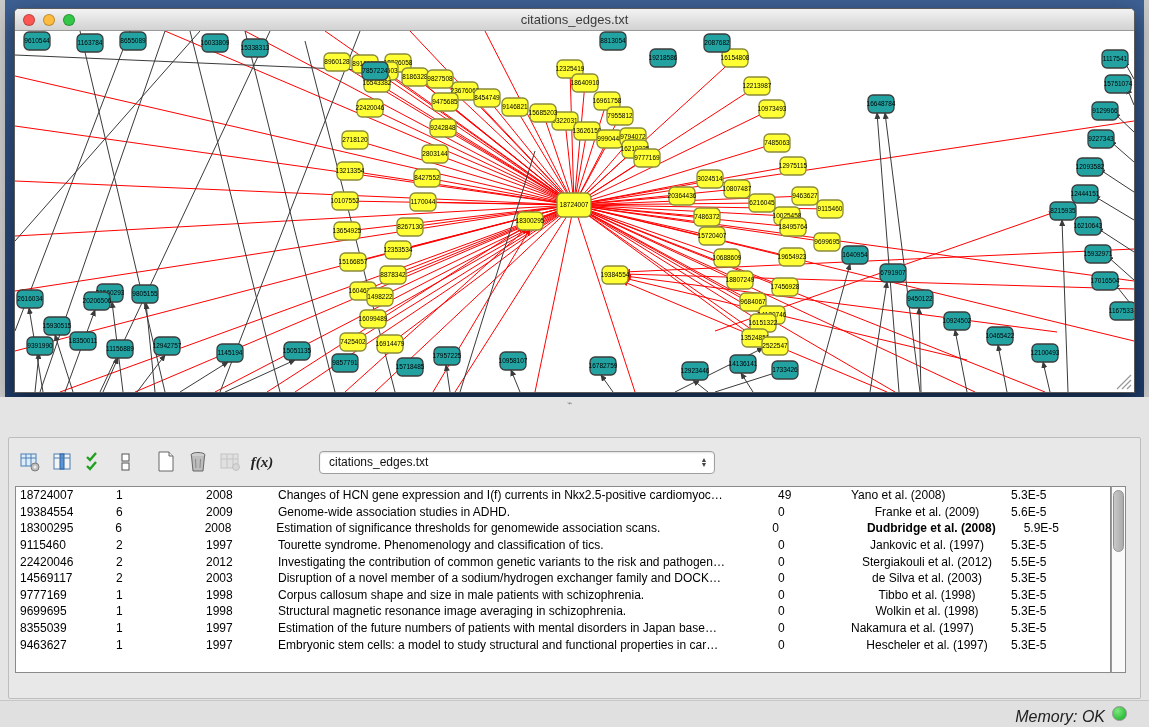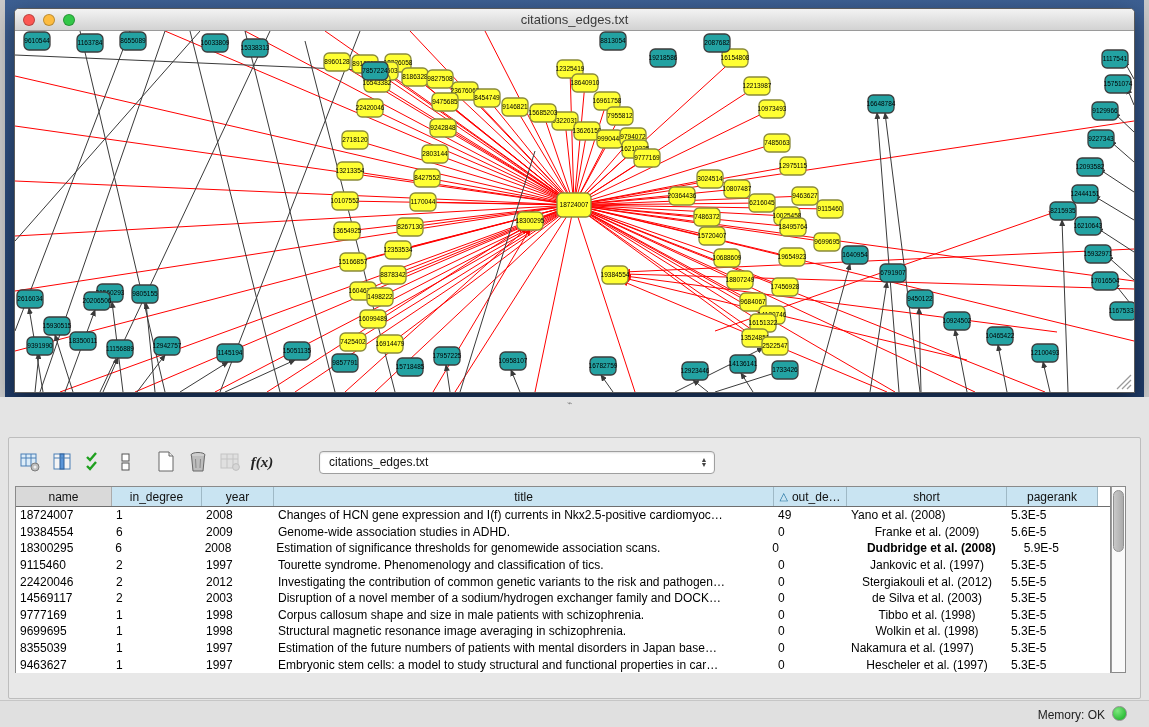--- a/index.html
+++ b/index.html
@@ -59,21 +59,21 @@
   #tbody .tr { display:flex; height:16.6px; align-items:center; background:#fff; cursor:default; }
   .td { font-size:12px; color:#000; overflow:hidden; white-space:nowrap; padding:0 4px; }
   #vscroll { position:absolute; left:1102px; top:48px; width:15px; height:187px;
     background:#fafafa; border:1px solid #8a8a8a; border-left:1px solid #9a9a9a; }
   #vscroll .thumb { position:absolute; left:1px; top:3px; width:11px; height:62px;
     background:linear-gradient(90deg,#c8c8c8,#ababab); border:1px solid #919191; border-radius:6px; }
 
   
   #status-bar { position:absolute; left:0; top:700px; width:1149px; height:27px;
     background:#e0e0e0; border-top:1px solid #c6c6c6; }
-  #memory-label { position:absolute; right:44px; top:7px; font-size:12px; color:#222; }
+  #memory-label { position:absolute; right:44px; top:7px; font-size:16px; color:#222;font-style:italic; }
   #memory-dot { position:absolute; right:22px; top:5px; width:15px; height:15px; border-radius:50%;
     background:radial-gradient(circle at 35% 30%, #7fe87f, #2fbf3a 70%); border:1px solid #8f8f8f; }
 </style>
 </head>
 <body>
 
 <div id="stage">
 
   <div id="desktop">
     <div class="desk-strip" id="desk-strip-l"></div>
@@ -775,44 +775,20 @@
             <span id="fx-icon">f(x)</span>
           </span>
 
         <div id="table-combo">
           <span id="combo-value">citations_edges.txt</span>
           <span id="combo-arrows">▲<br>▼</span>
         </div>
       </div>
 
       <div id="data-table">
-        <div id="thead">
-            <div class="th gray" style="width: 96px;">
-              <span>name</span>
-            </div>
-            <div class="th" style="width: 90px;">
-              <span>in_degree</span>
-            </div>
-            <div class="th" style="width: 72px;">
-              <span>year</span>
-            </div>
-            <div class="th" style="width: 500px;">
-              <span>title</span>
-            </div>
-            <div class="th" style="width: 73px;">
-              <span class="sort">△</span>
-              <span>out_de…</span>
-            </div>
-            <div class="th" style="width: 160px;">
-              <span>short</span>
-            </div>
-            <div class="th" style="width: 91px;">
-              <span>pagerank</span>
-            </div>
-          </div>
         <div id="tbody">
             <div class="tr">
               <div class="td" style="width: 96px; text-align: left;">18724007</div>
               <div class="td" style="width: 90px; text-align: left;">1</div>
               <div class="td" style="width: 72px; text-align: left;">2008</div>
               <div class="td" style="width: 500px; text-align: left;">Changes of HCN gene expression and I(f) currents in Nkx2.5-positive cardiomyoc…</div>
               <div class="td" style="width: 73px; text-align: left;">49</div>
               <div class="td" style="width: 160px; text-align: left;">Yano et al. (2008)</div>
               <div class="td" style="width: 91px; text-align: left;">5.3E-5</div>
             </div>

